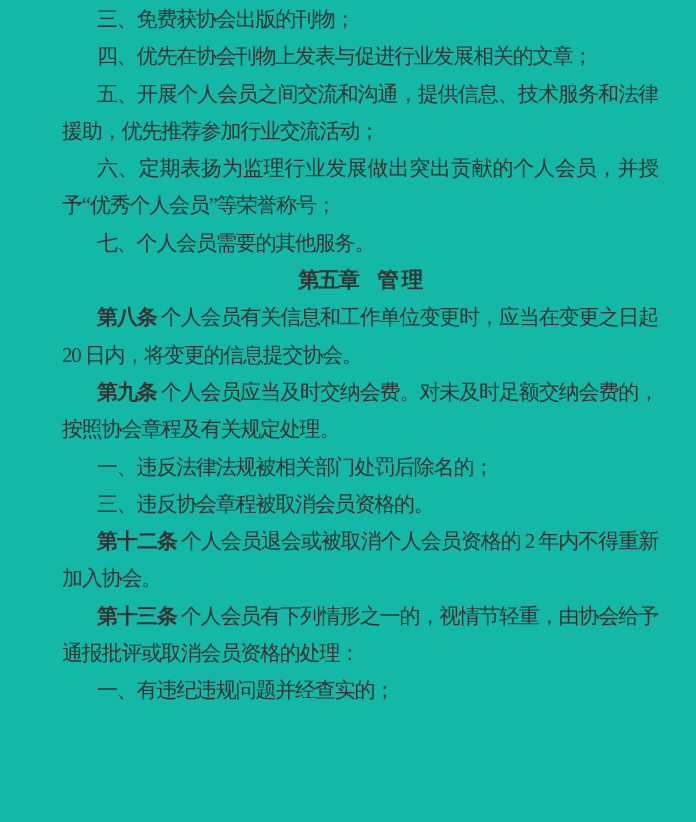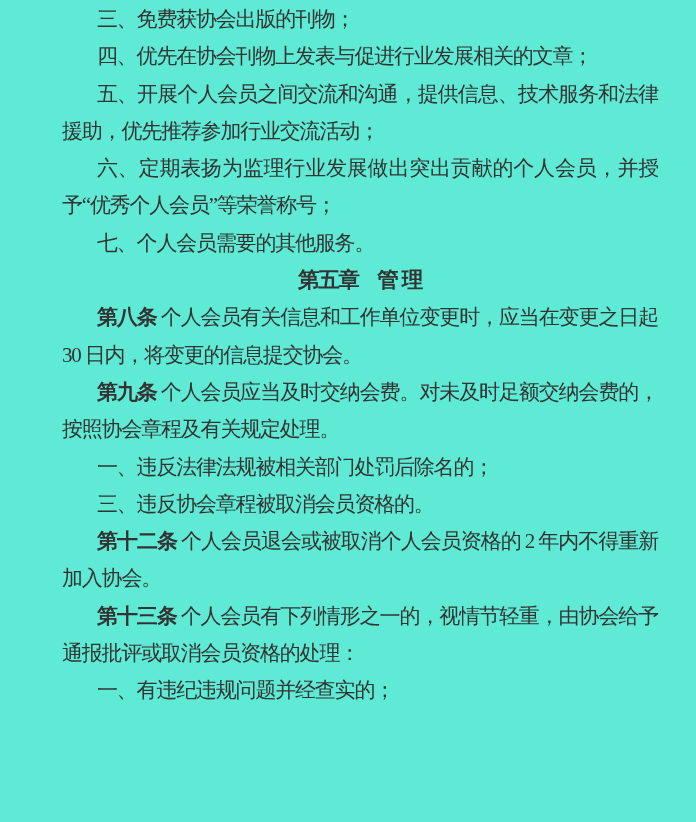--- a/index.html
+++ b/index.html
@@ -5,21 +5,21 @@
   html, body {
     margin: 0;
     padding: 0;
     background: #ffffff;
   }
   .page {
     position: relative;
     box-sizing: border-box;
     width: 696px;
     height: 822px;
-    background: #5eead4;
+    background: #14b8a6;
     padding: 1px 38px 0 62px;
     overflow: hidden;
     font-family: "Liberation Serif", "DejaVu Serif", serif;
     font-size: 21px;
     line-height: 37.3px;
     letter-spacing: -1.2px;
     color: #333333;
   }
   .para {
     margin: 0;
@@ -55,21 +55,21 @@
 
   <p class="para">六、定期表扬为监理行业发展做出突出贡献的个人会员，并授予“优秀个人会员”等荣誉称号；</p>
 
   <p class="para">七、个人会员需要的其他服务。</p>
 
   <h2 class="chapter-heading">
     <span class="chapter-label">第五章</span><span>管 理</span>
   </h2>
 
   <p class="para">
-    <b class="article-label">第八条</b><span> 个人会员有关信息和工作单位变更时，应当在变更之日起 30 日内，将变更的信息提交协会。</span>
+    <b class="article-label">第八条</b><span> 个人会员有关信息和工作单位变更时，应当在变更之日起 20 日内，将变更的信息提交协会。</span>
   </p>
 
   <p class="para">
     <b class="article-label">第九条</b><span> 个人会员应当及时交纳会费。对未及时足额交纳会费的，按照协会章程及有关规定处理。</span>
   </p>
 
 
 
   <p class="para">一、违反法律法规被相关部门处罚后除名的；</p>
 

